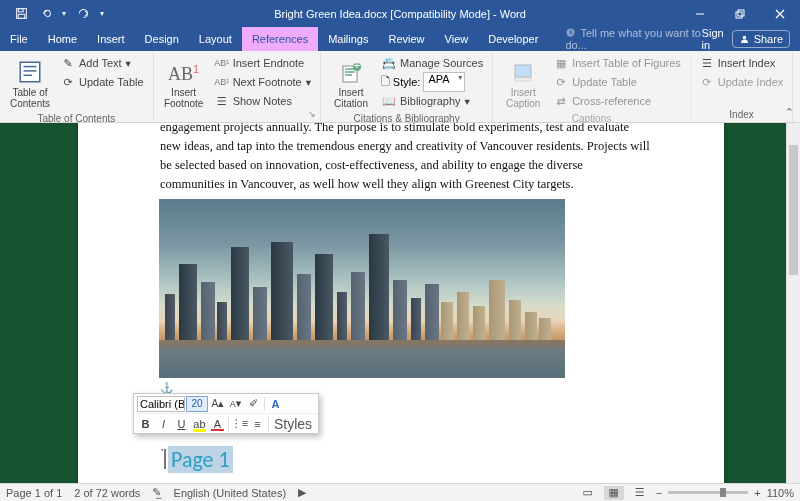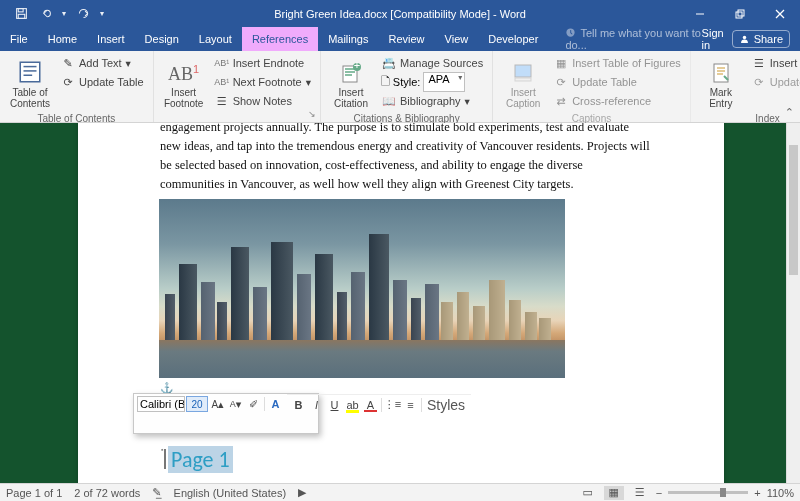--- a/index.html
+++ b/index.html
@@ -38,21 +38,21 @@
 .body-text{position:absolute;top:8px;left:82px;width:490px;font-family:Georgia,serif;font-size:13px;line-height:19px;color:#111}
 .image{position:absolute;top:89px;left:81px;width:406px;height:179px;overflow:hidden}
 .sky{position:absolute;inset:0;background:linear-gradient(180deg,#5c7a8c 0%,#7a96a2 25%,#b8cdc8 50%,#d8dcc9 60%,#e8d4b8 68%,#d4a878 75%,#b8865a 82%)}
 .water{position:absolute;left:0;right:0;bottom:0;height:38px;background:linear-gradient(180deg,#8a7660 0%,#6a7a80 30%,#5a6f7c 100%)}
 .bldg{position:absolute;bottom:36px}
 .b-tall{width:18px;background:linear-gradient(90deg,#2a3844,#4a5862)}
 .b-mid{width:14px;background:linear-gradient(90deg,#556270,#6a7684)}
 .b-sm{width:10px;background:linear-gradient(90deg,#3a4450,#525e6a)}
 .b-lt{width:12px;background:linear-gradient(90deg,#a89878,#c0b090)}
 .anchor{position:absolute;top:272px;left:82px;font-family:"Times New Roman",serif;font-size:11px;color:#555}
-.minitb{position:absolute;top:283px;left:55px;width:186px;height:41px;background:#fefefe;border:1px solid #c8c8c8;box-shadow:2px 3px 6px rgba(0,0,0,.25);display:flex;flex-direction:row}
+.minitb{position:absolute;top:283px;left:55px;width:186px;height:41px;background:#fefefe;border:1px solid #c8c8c8;box-shadow:2px 3px 6px rgba(0,0,0,.25);display:flex;flex-direction:column}
 .minitb-row{display:flex;align-items:center;height:20px;padding:0 3px;gap:1px}
 .minitb-row+.minitb-row{border-top:1px solid #eee}
 .mt-font{border:1px solid #c0c0c0;width:48px;height:16px;font-size:10px;padding:0 2px;display:flex;align-items:center;overflow:hidden;white-space:nowrap}
 .mt-size{border:1px solid #7aa7e0;background:#e0ecfa;width:22px;height:16px;font-size:10px;display:flex;align-items:center;justify-content:center;color:#1a62b8}
 .mt-btn{width:17px;height:17px;display:flex;align-items:center;justify-content:center;color:#444;font-size:11px}
 .mt-sep{width:1px;height:14px;background:#ddd;margin:0 1px}
 .mt-styles{font-size:14px;color:#555;padding:0 3px}
 .footer-text{position:absolute;top:336px;left:90px;font-family:Calibri,sans-serif;font-size:22px;color:#2e9ec4;background:#bcd4e6;padding:0 3px}
 .footer-cursor{position:absolute;top:339px;left:86px;width:1px;height:20px;border-left:2px solid #777}
 .footer-tick{position:absolute;top:336px;left:83px;font-size:7px;color:#888}
@@ -245,31 +245,20 @@
             <span class="si">⇄</span>
             <span>Cross-reference</span>
           </div>
       </div>
     </div>
     <div class="rgroup-label">Captions</div>
   </div>
 
   <div class="rgroup">
     <div class="rgroup-body">
-      <div class="big-btn">
-        <div class="icon">
-            <svg width="24" height="24" viewBox="0 0 24 24">
-              <rect x="5" y="3" width="14" height="18" fill="#fff" stroke="#888"></rect>
-              <path d="M8 7h8M8 10h8M8 13h6" stroke="#c93" stroke-width="1.2"></path>
-              <path d="M15 15l4 4" stroke="#6a8" stroke-width="2"></path>
-            </svg>
-          </div>
-        <div class="lbl" style="white-space:pre">Mark
-Entry</div>
-      </div>
       <div class="small-stack">
         <div class="small-btn">
             <span class="si">☰</span>
             <span>Insert Index</span>
           </div>
         <div class="small-btn" style="opacity:.5">
             <span class="si">⟳</span>
             <span>Update Index</span>
           </div>
       </div>

